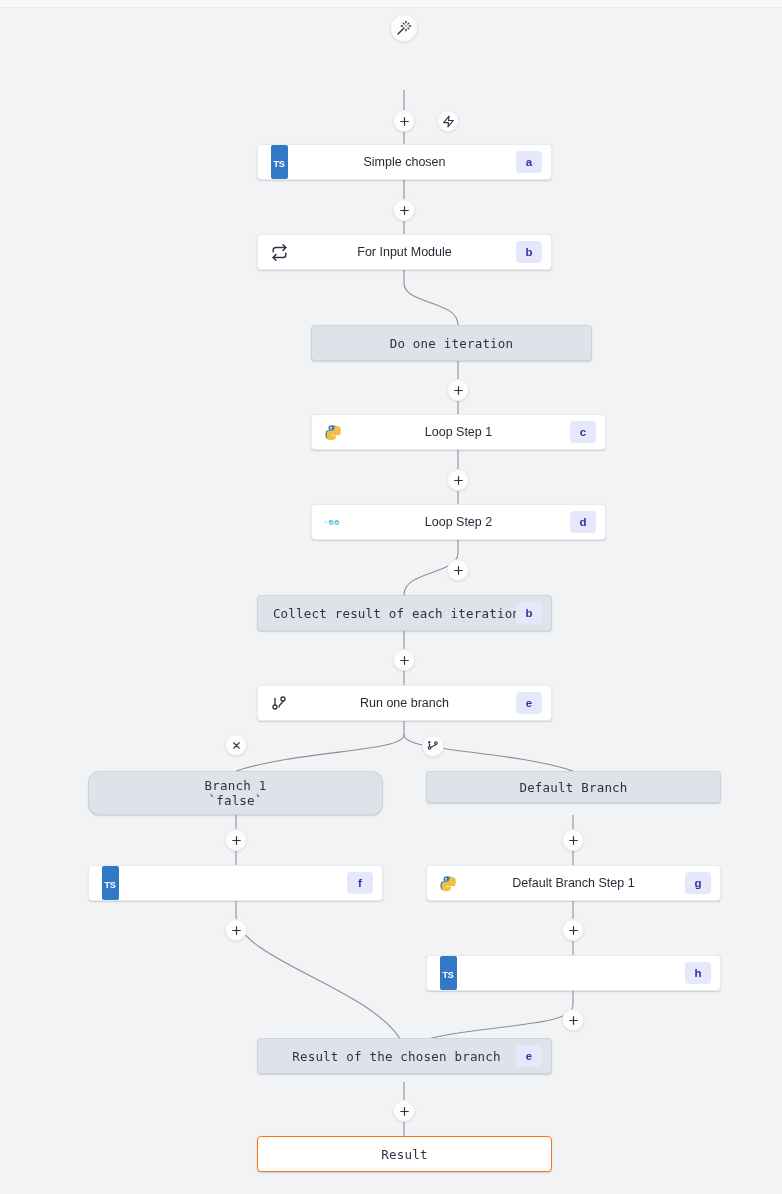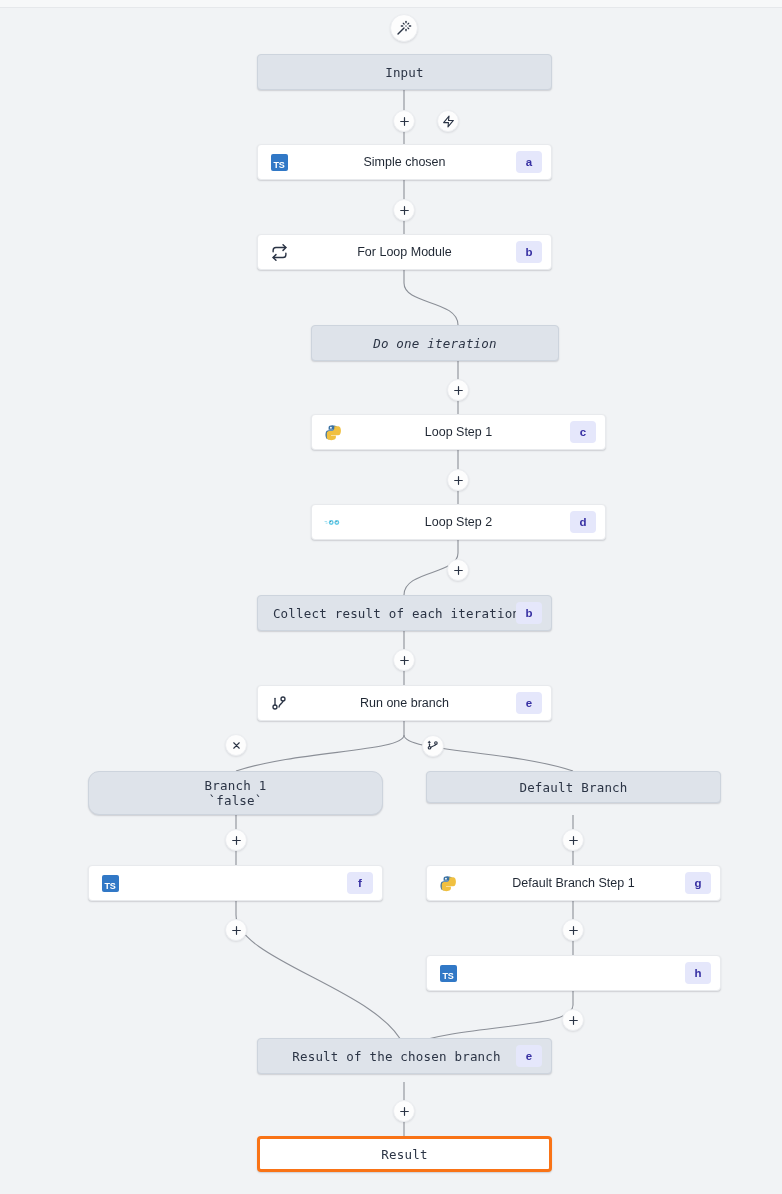--- a/index.html
+++ b/index.html
@@ -30,21 +30,21 @@
     background: #dee3ea;
     border: 1px solid #cdd4dd;
     justify-content: center;
   }
   .node.module {
     background: #ffffff;
     border: 1px solid #e8eaed;
   }
   .node.plain {
     background: #ffffff;
-    border: 3px solid #f97316;
+    border: 1px solid #f97316;
     justify-content: center;
   }
   .vlabel {
     font-family: "DejaVu Sans Mono", "Liberation Mono", monospace;
     font-size: 12.5px; color: #2b3445; letter-spacing: .2px;
     text-align: center; line-height: 15px; white-space: pre-line;
   }
   .mlabel {
     flex: 1; text-align: center;
     font-family: "Liberation Sans", sans-serif;
@@ -68,25 +68,25 @@
     position: absolute; width: 22px; height: 22px; border-radius: 50%;
     background: #fdfdfd; border: 1px solid #eceef1;
     display: flex; align-items: center; justify-content: center;
     box-shadow: 0 1px 2px rgba(17,24,39,.10);
   }
   .cbtn svg { display: block; }
   .cbtn.wand { width: 28px; height: 28px; }
 
   
   .ts {
-    width: 17px; height: 17px; border-radius: 2px; background: #3178c6;
+    width: 17px; height: 34px; border-radius: 2px; background: #3178c6;
     color: #fff; font-family: "Liberation Sans", sans-serif;
     font-size: 9px; font-weight: bold; letter-spacing: -.3px;
     display: flex; align-items: flex-end; justify-content: center;
-    padding-bottom: 1px;
+    padding-bottom: 10px;
   }
 </style>
 </head>
 <body>
 
 <div id="canvas">
 
   <div class="topbar"></div>
 
   <svg class="edges" viewBox="0 0 782 1194">
@@ -105,46 +105,43 @@
     <line x1="236" y1="815" x2="236" y2="865"></line>
     <line x1="573" y1="815" x2="573" y2="865"></line>
     <line x1="236" y1="901" x2="236" y2="915"></line>
     <path d="M236,915 C236,960 380,990 404,1046"></path>
     <line x1="573" y1="901" x2="573" y2="955"></line>
     <line x1="573" y1="991" x2="573" y2="1005"></line>
     <path d="M573,1005 C573,1030 470,1022 404,1046"></path>
     <line x1="404" y1="1082" x2="404" y2="1136"></line>
   </svg>
 
-  <div class="node virtual" style="left:257px; top:54px; width:295px; height:36px;">
-    <span class="vlabel">Input</span>
-  </div>
 
   <div class="node module" style="left:257px; top:144px; width:295px; height:36px;">
     <span class="lang-icon">
       <span class="ts">TS</span>
     </span>
     <span class="mlabel">Simple chosen</span>
     <span class="badge">a</span>
   </div>
 
   <div class="node module" style="left:257px; top:234px; width:295px; height:36px;">
     <span class="lang-icon">
       <svg width="17" height="17" viewBox="0 0 24 24" fill="none" stroke="#2b3445" stroke-width="2" stroke-linecap="round" stroke-linejoin="round">
         <polyline points="17 1 21 5 17 9"></polyline>
           <path d="M3 11V9a4 4 0 0 1 4-4h14"></path>
         <polyline points="7 23 3 19 7 15"></polyline>
           <path d="M21 13v2a4 4 0 0 1-4 4H3"></path>
       </svg>
     </span>
-    <span class="mlabel">For Loop Module</span>
+    <span class="mlabel">For Input Module</span>
     <span class="badge">b</span>
   </div>
 
-  <div class="node virtual" style="left:311px; top:325px; width:248px; height:36px;font-style:italic;">
+  <div class="node virtual" style="left:311px; top:325px; width:281px; height:36px;">
     <span class="vlabel">Do one iteration</span>
   </div>
 
   <div class="node module" style="left:311px; top:414px; width:295px; height:36px;">
     <span class="lang-icon">
       <svg width="17" height="17" viewBox="0 0 24 24">
         <path d="M11.9 2c-1.4 0-2.7.1-3.8.4C5 3 4.5 4.1 4.5 6.1v2.6h7.5v.9H4.5c-2 0-3.8 1.2-4.3 3.5-.6 2.6-.6 4.2 0 6.9.5 2.1 1.7 3.5 3.7 3.5h2.6v-3.1c0-2.3 2-4.3 4.3-4.3h3.7c1.9 0 3.5-1.6 3.5-3.5V6.1c0-1.9-1.6-3.3-3.5-3.6-1.2-.2-2.4-.3-3.6-.3zM8.1 4.3c.8 0 1.4.6 1.4 1.4S8.9 7.1 8.1 7.1 6.7 6.5 6.7 5.7s.6-1.4 1.4-1.4z" fill="#3b72a3" transform="scale(0.92) translate(1,0)"></path>
         <path d="M19.8 9.6v3c0 2.4-2.1 4.4-4.4 4.4h-3.7c-1.9 0-3.5 1.6-3.5 3.5v6.5c0 1.9 1.6 3 3.5 3.5 2.2.6 4.4.7 7 0 1.8-.5 3.5-1.6 3.5-3.5v-2.6h-7.4v-.9h11.1c2 0 2.8-1.4 3.5-3.5.7-2.2.7-4.3 0-6.9-.5-2-1.5-3.5-3.5-3.5h-6.1z" fill="#f0c040" transform="scale(0.92) translate(-5.5,-6.2)"></path>
         <circle cx="15.3" cy="18.6" r="1.35" fill="#f0c040" opacity="0"></circle>
       </svg>

